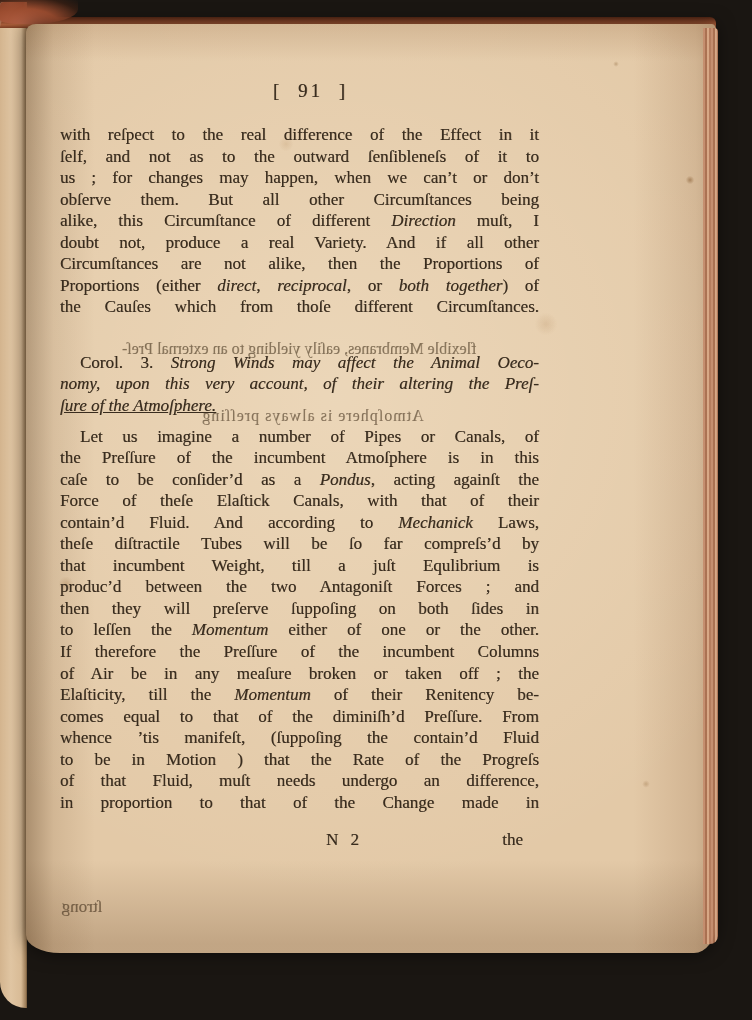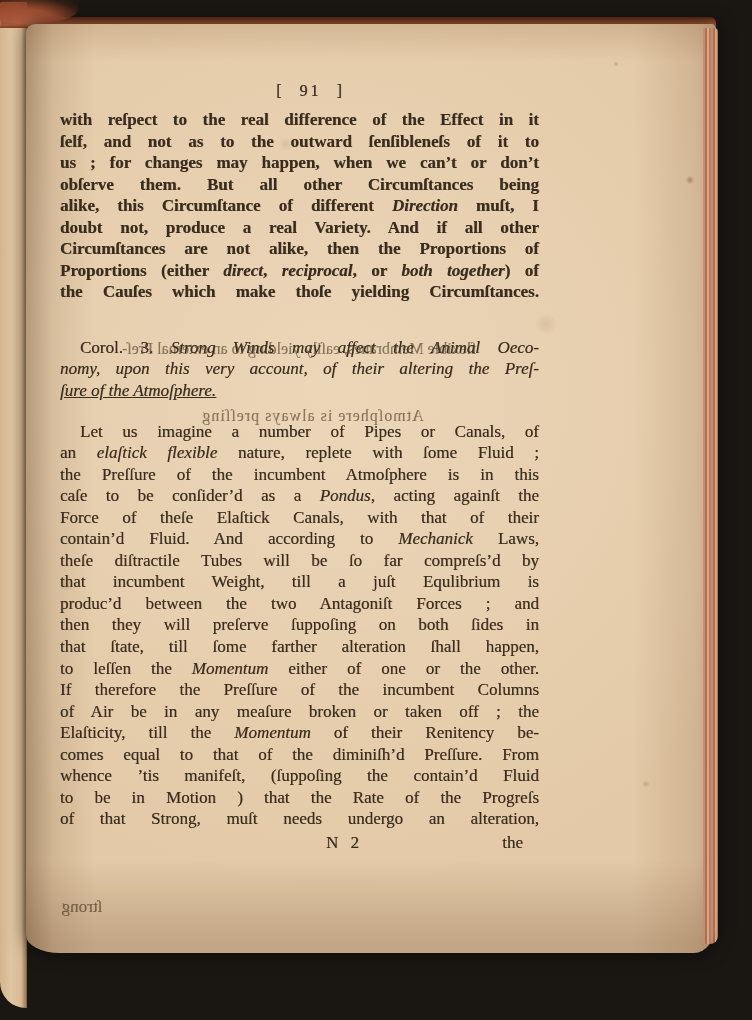--- a/index.html
+++ b/index.html
@@ -45,31 +45,31 @@
       radial-gradient(circle 10px at 40px 560px,rgba(150,105,55,.28),rgba(150,105,55,0) 75%),
       radial-gradient(circle 5px at 620px 760px,rgba(140,95,50,.3),rgba(140,95,50,0) 75%),
       radial-gradient(circle 14px at 520px 300px,rgba(165,120,70,.18),rgba(165,120,70,0) 80%),
       radial-gradient(circle 9px at 260px 120px,rgba(160,115,65,.16),rgba(160,115,65,0) 80%);}
 
   
   .text-col{position:absolute;left:34px;top:56px;width:479px;color:#392c1e;
     font-size:17px;line-height:21.55px;
     text-shadow:0.4px 0 0 rgba(54,41,28,.5);}
 
-  .folio{text-align:center;font-size:16px;letter-spacing:3px;word-spacing:8px;
+  .folio{text-align:center;font-size:19px;letter-spacing:3px;word-spacing:8px;
     margin-left:22px;height:26px;}
 
   .tline{text-align:justify;text-align-last:justify;white-space:normal;}
   .tline.nojust{text-align-last:left;text-decoration:underline;}
   .tline.indent{text-indent:20px;}
-  .para1{margin-top:3px;font-weight:bold;}
+  .para1{margin-top:18px;}
   .corol{margin-top:34px;}
-  .para2{margin-top:19px;}
+  .para2{margin-top:9px;}
 
-  .sigline{position:relative;height:22px;margin-top:2px;}
+  .sigline{position:relative;height:22px;margin-top:16px;}
   .sig{position:absolute;left:266px;letter-spacing:4px;}
   .catch{position:absolute;right:16px;}
 
   
   .ghost{position:absolute;transform:scaleX(-1);color:rgba(108,84,54,.34);
     filter:blur(.4px);font-size:16px;pointer-events:none;white-space:nowrap;}
   .ghost1{top:258px;left:0;width:479px;text-align:center;}
   .ghost2{top:325px;left:4px;width:360px;text-align:left;letter-spacing:1px;color:rgba(108,84,54,.30);}
   .ghost3{top:816px;left:2px;font-size:17px;color:rgba(100,76,48,.40);}
 </style>
@@ -92,53 +92,52 @@
 
       <div class="para1">
           <div class="tline">with reſpect to the real difference of the Effect in it</div>
           <div class="tline">ſelf, and not as to the outward ſenſibleneſs of it to</div>
           <div class="tline">us ; for changes may happen, when we can’t or don’t</div>
           <div class="tline">obſerve them.  But all other Circumſtances being</div>
           <div class="tline">alike, this Circumſtance of different <i>Direction</i> muſt, I</div>
           <div class="tline">doubt not, produce a real Variety.  And if all other</div>
           <div class="tline">Circumſtances are not alike, then the Proportions of</div>
           <div class="tline">Proportions (either <i>direct</i>, <i>reciprocal</i>, or <i>both together</i>) of</div>
-          <div class="tline">the Cauſes which make thoſe yielding Circumſtances.</div>
+          <div class="tline">the Cauſes which from thoſe different Circumſtances.</div>
         </div>
 
       <div class="ghost ghost1">flexible Membranes, eaſily yielding to an external Preſ-</div>
 
       <div class="corol">
           <div class="tline indent">Corol. 3.  <i>Strong Winds may affect the Animal Oeco-</i></div>
           <div class="tline"><i>nomy, upon this very account, of their altering the Preſ-</i></div>
           <div class="tline nojust"><i>ſure of the Atmoſphere.</i></div>
         </div>
 
       <div class="ghost ghost2">Atmoſphere is always preſſing</div>
 
       <div class="para2">
           <div class="tline indent">Let us imagine a number of Pipes or Canals, of</div>
-          <div class="tline">an <i>elaſtick flexible</i> nature, replete with ſome Fluid ;</div>
           <div class="tline">the Preſſure of the incumbent Atmoſphere is in this</div>
           <div class="tline">caſe to be conſider’d as a <i>Pondus</i>, acting againſt the</div>
           <div class="tline">Force of theſe Elaſtick Canals, with that of their</div>
           <div class="tline">contain’d Fluid.  And according to <i>Mechanick</i> Laws,</div>
           <div class="tline">theſe diſtractile Tubes will be ſo far compreſs’d by</div>
           <div class="tline">that incumbent Weight, till a juſt Equlibrium is</div>
           <div class="tline">produc’d between the two Antagoniſt Forces ; and</div>
           <div class="tline">then they will preſerve ſuppoſing on both ſides in</div>
-          <div class="tline">that ſtate, till ſome farther alteration ſhall happen,</div>
           <div class="tline">to leſſen the <i>Momentum</i> either of one or the other.</div>
           <div class="tline">If therefore the Preſſure of the incumbent Columns</div>
           <div class="tline">of Air be in any meaſure broken or taken off ; the</div>
           <div class="tline">Elaſticity, till the <i>Momentum</i> of their Renitency be-</div>
           <div class="tline">comes equal to that of the diminiſh’d Preſſure.  From</div>
           <div class="tline">whence ’tis manifeſt, (ſuppoſing the contain’d Fluid</div>
           <div class="tline">to be in Motion ) that the Rate of the Progreſs</div>
-          <div class="tline">of that Strong, muſt needs undergo an alteration,</div>
+          <div class="tline">of that Fluid, muſt needs undergo an difference,</div>
+          <div class="tline">in proportion to that of the Change made in</div>
         </div>
 
       <div class="sigline">
         <span class="sig">N 2</span>
         <span class="catch">the</span>
       </div>
 
       <div class="ghost ghost3">ſtrong</div>
 
     </div>

